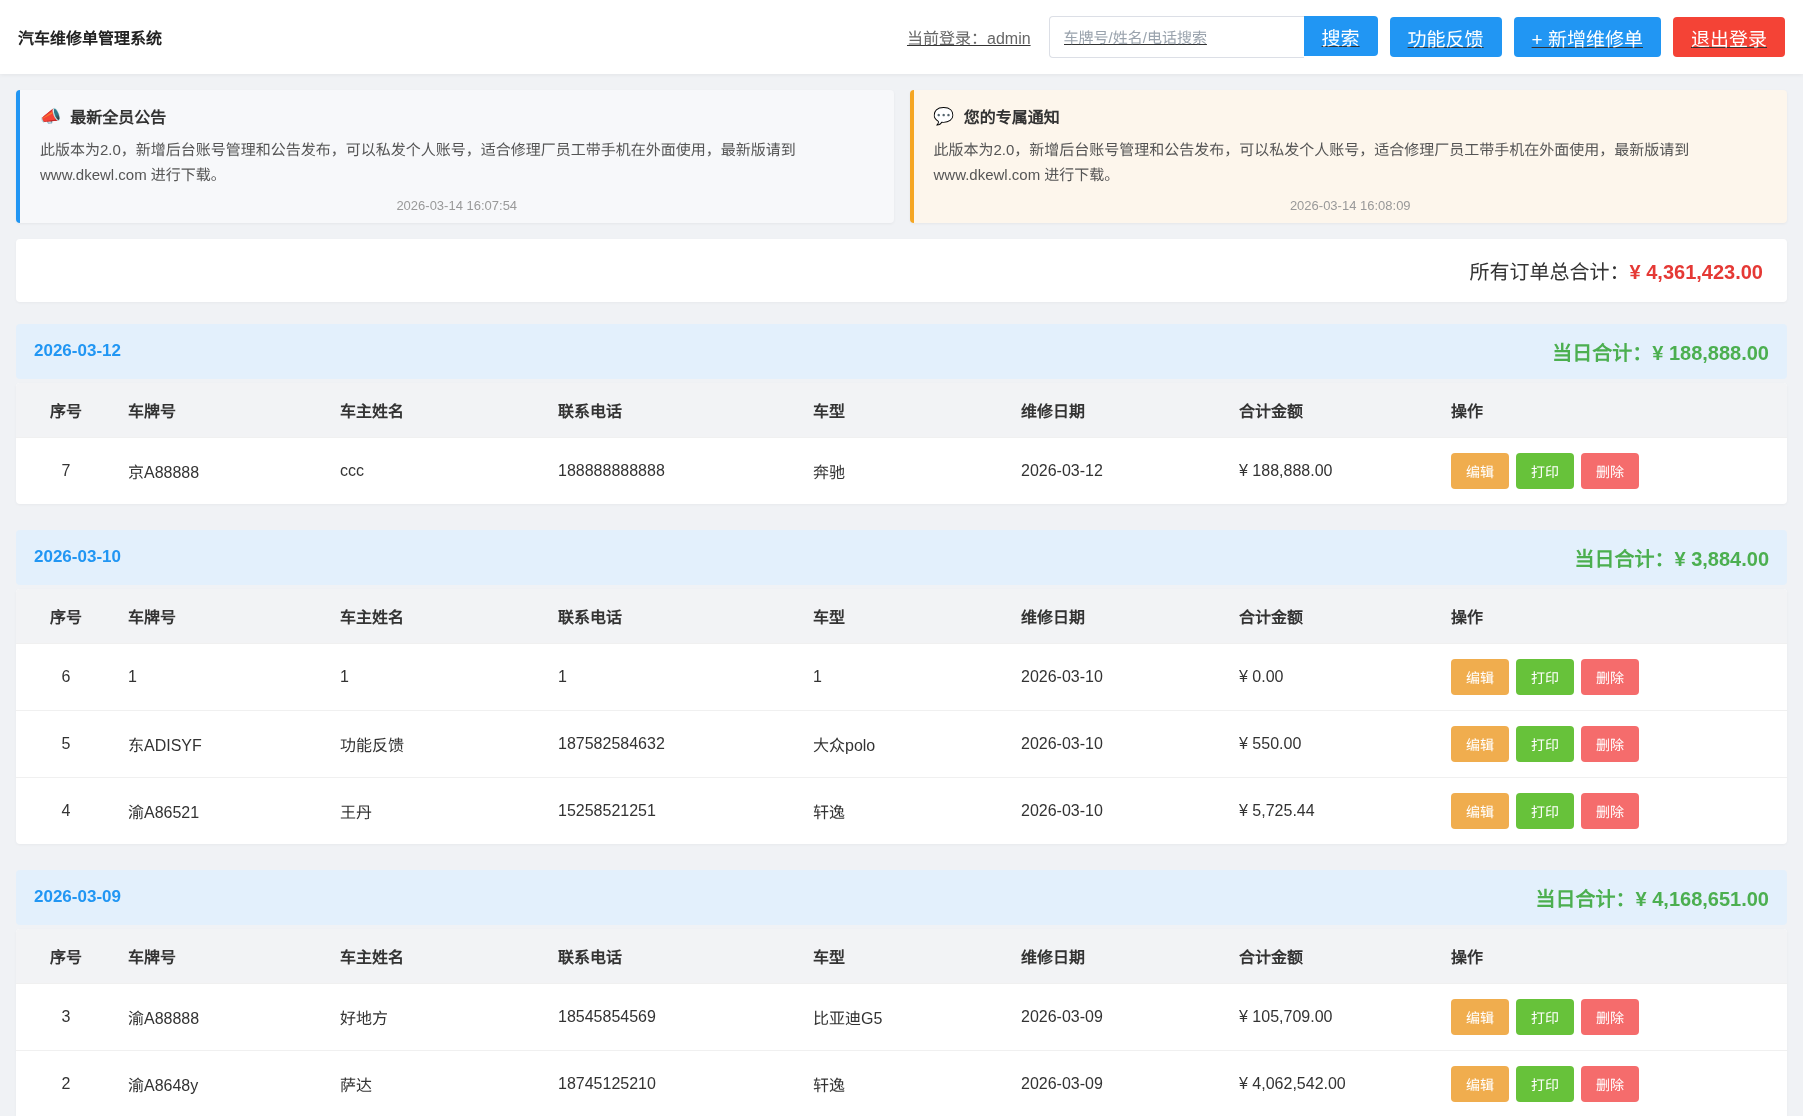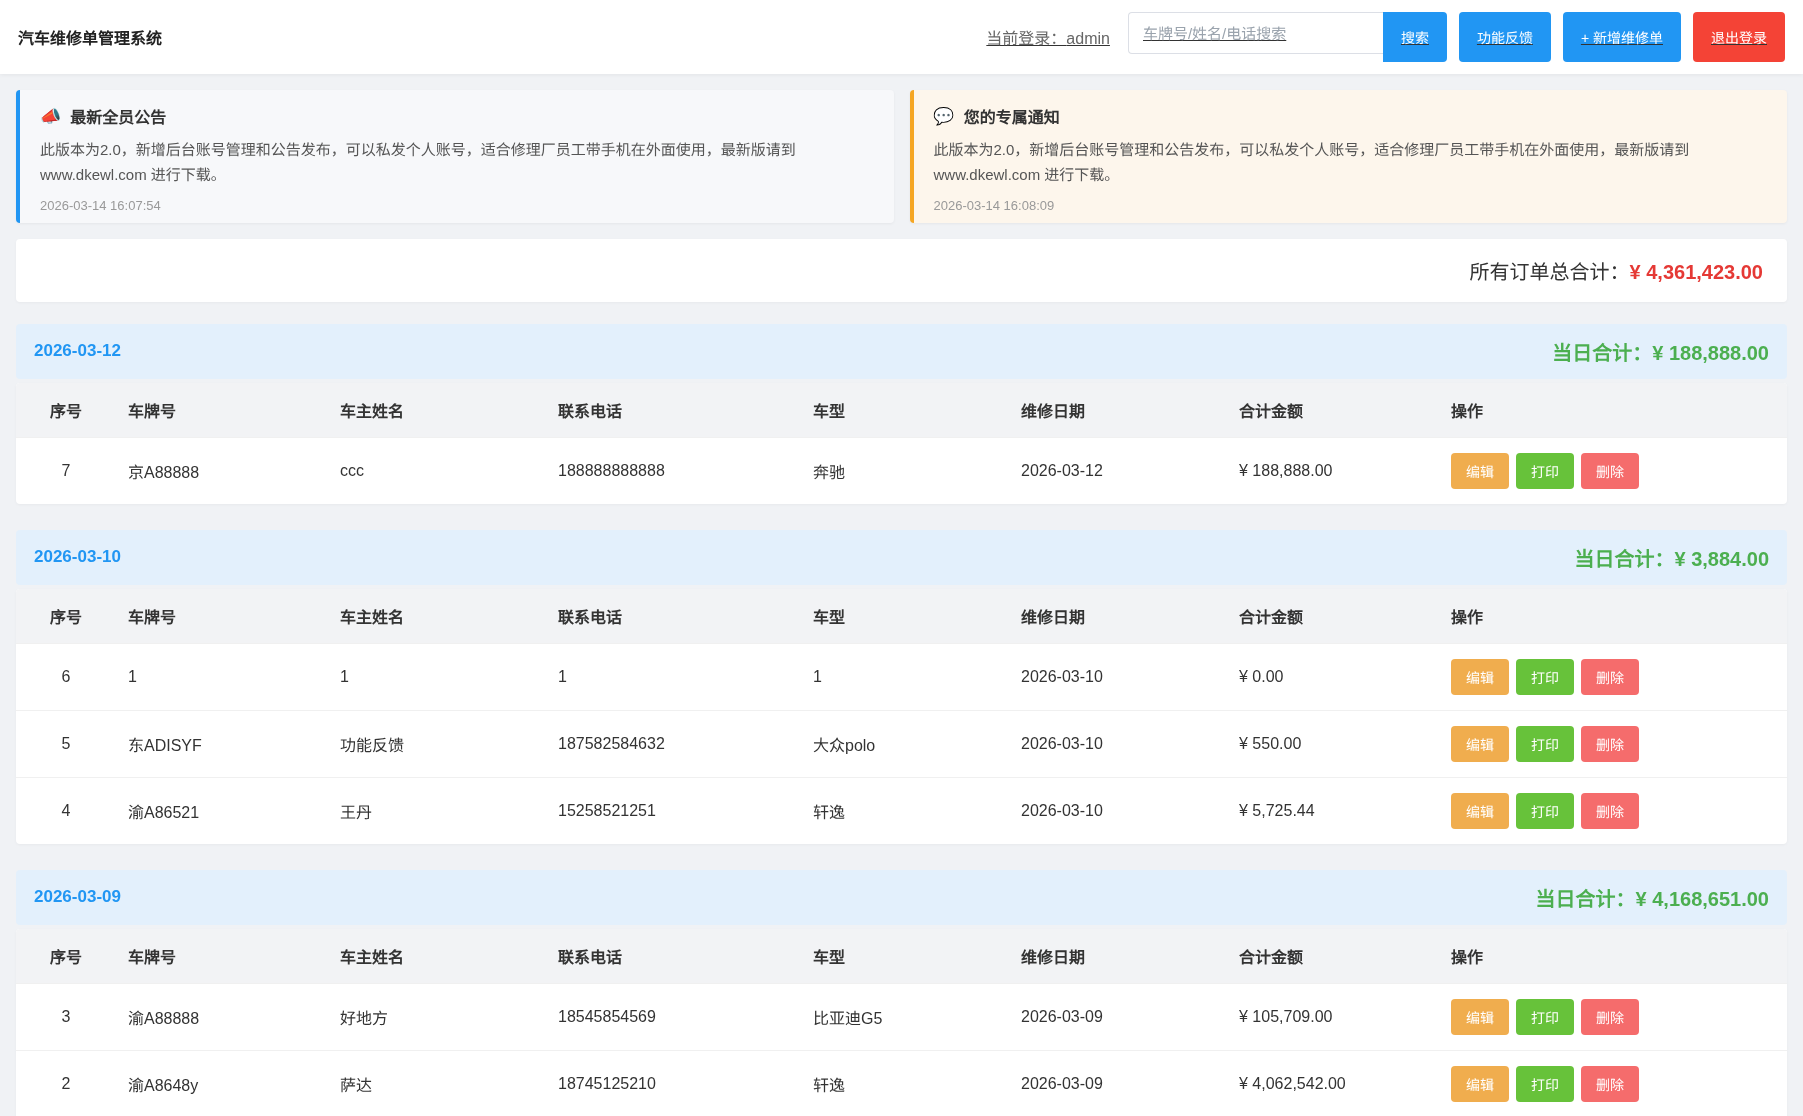--- a/index.html
+++ b/index.html
@@ -23,43 +23,43 @@
   .login-label { color:#666; font-size:16px; margin-right:6px; white-space:nowrap; }
   .search-group { display:flex; align-items:stretch; }
   .search-input {
     width:255px; height:42px; border:1px solid #dcdfe6; border-right:none;
     border-radius:4px 0 0 4px; padding:8px 14px; font-size:15px; color:#333;
     outline:none; background:#fff;
     font-family:"Liberation Sans","DejaVu Sans",sans-serif;
   }
   .search-input::placeholder { color:#9aa3ad; }
   .btn {
-    height:50px; padding:0 18px; border:none; border-radius:4px;
-    color:#fff; font-size:14px; cursor:pointer; white-space:nowrap;
+    height:40px; padding:0 18px; border:none; border-radius:4px;
+    color:#fff; font-size:19px; cursor:pointer; white-space:nowrap;
     font-family:"Liberation Sans","DejaVu Sans",sans-serif;
   }
   .btn-blue { background:#2196F3; }
   .btn-red  { background:#f44336; }
   .btn-search { border-radius:0 4px 4px 0; }
 
   
   .notices { display:flex; gap:16px; padding:16px 16px 6px; }
   .notice {
     flex:1; border-radius:4px; padding:14px 20px 10px;
     box-shadow:0 1px 3px rgba(0,0,0,.05);
   }
   .notice-announce { background:#f7f8fa; border-left:4px solid #2196F3; }
   .notice-personal { background:#fdf6ec; border-left:4px solid #f5a623; }
   .notice-title {
     display:flex; align-items:center; gap:9px;
     font-weight:bold; font-size:16px; color:#333; margin-bottom:10px;
   }
   .notice-icon { font-size:17px; }
   .notice-body { font-size:15px; color:#555; line-height:1.65; }
-  .notice-time { text-align:left; color:#999; font-size:13px; margin-top:10px; }
+  .notice-time { text-align:center; color:#999; font-size:13px; margin-top:10px; }
 
   
   .summary-bar {
     margin:10px 16px 22px; background:#fff; border-radius:4px;
     padding:17px 24px; text-align:right; font-size:20px;
     box-shadow:0 1px 3px rgba(0,0,0,.04);
   }
   .summary-label { color:#333; }
   .summary-amount { color:#e53935; font-weight:bold; }
 

